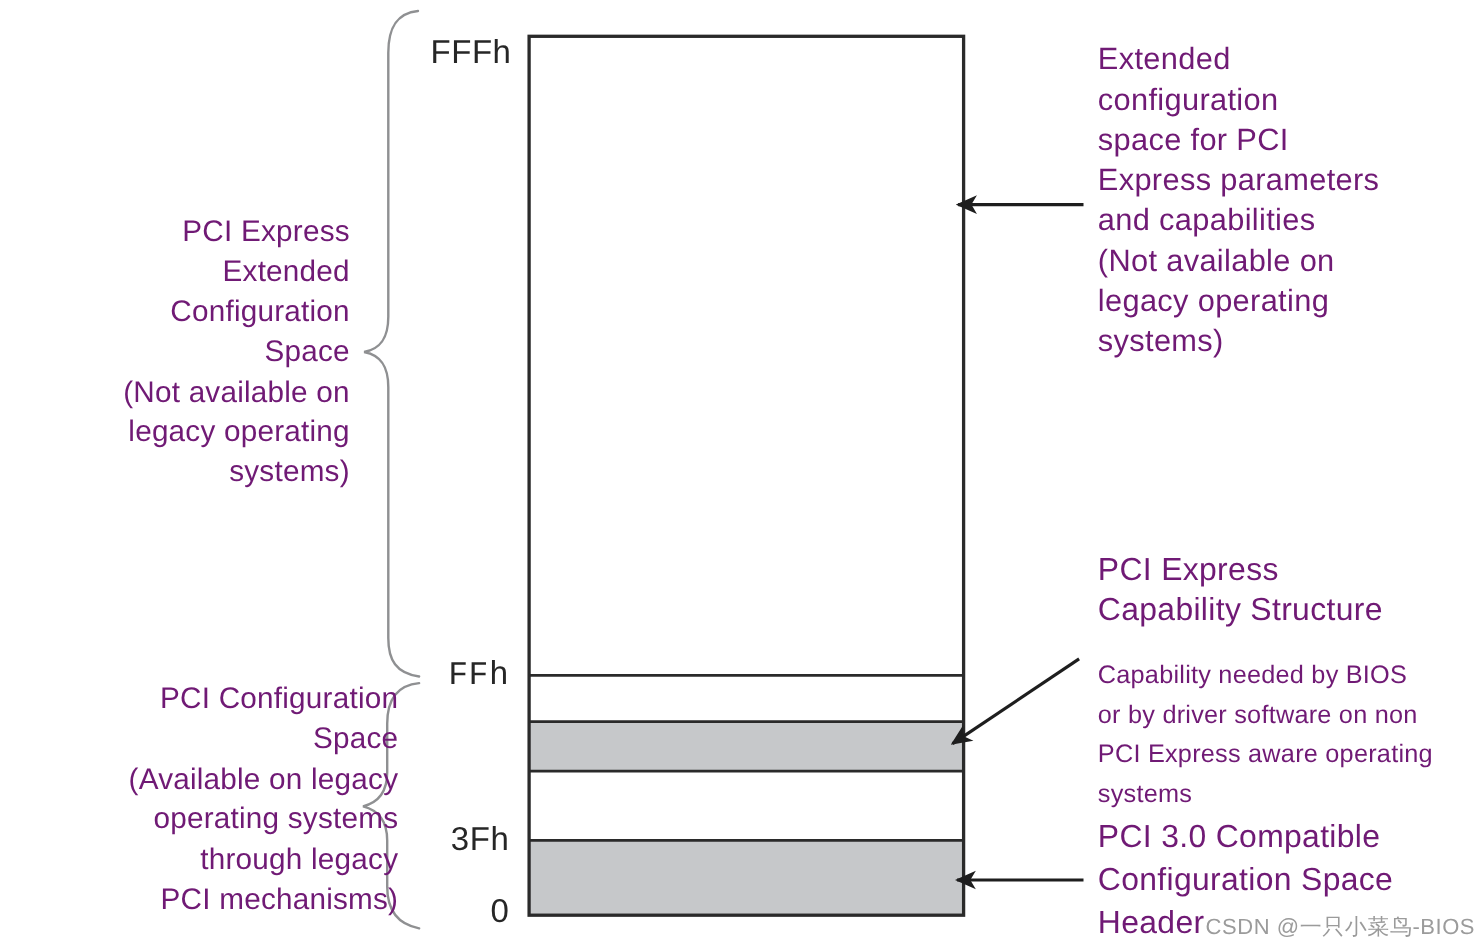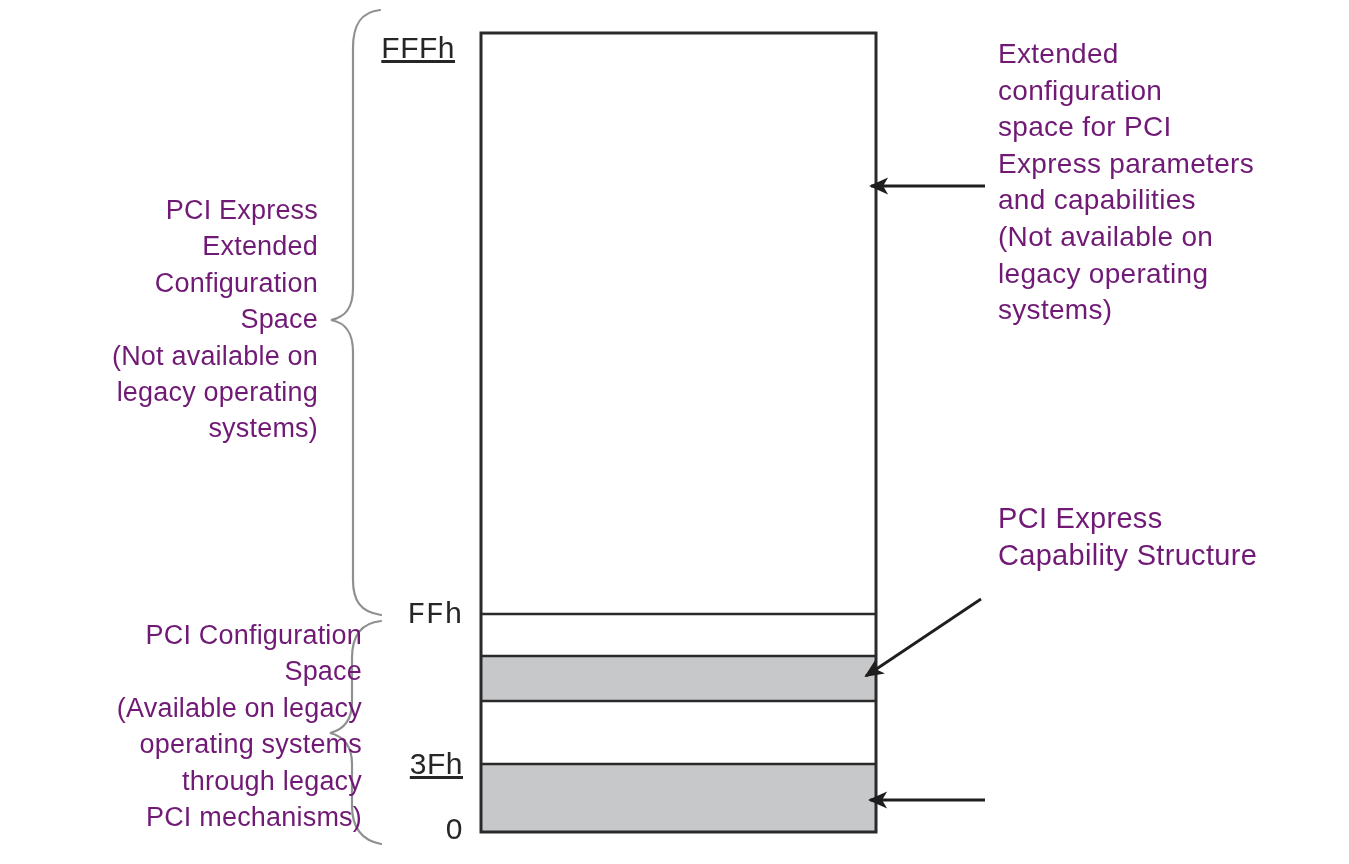--- a/index.html
+++ b/index.html
@@ -39,23 +39,23 @@
     <rect x="481" y="33" width="395" height="799" fill="none" stroke="#2a2a2a" stroke-width="3"></rect>
 
     <path d="M380,10 C360,12 353,26 353,48 L353,288 C353,306 347,317 331,320 C347,323 353,334 353,352 L353,580 C353,600 360,612 381,615" fill="none" stroke="#8f9092" stroke-width="2.2" stroke-linecap="round"></path>
     <path d="M381,621 C360,623 352,637 352,658 L352,702 C352,718 346,729 330,733 C346,737 352,748 352,764 L352,806 C352,826 360,840 381,844" fill="none" stroke="#8f9092" stroke-width="2.2" stroke-linecap="round"></path>
 
     <line x1="985" y1="186" x2="871" y2="186" stroke="#1e1e1e" stroke-width="2.8" marker-end="url(#ah)"></line>
     <line x1="981" y1="599" x2="866" y2="676" stroke="#1e1e1e" stroke-width="2.8" marker-end="url(#ah)"></line>
     <line x1="985" y1="800" x2="870" y2="800" stroke="#1e1e1e" stroke-width="2.8" marker-end="url(#ah)"></line>
   </svg>
 
-  <div class="txt hex" style="left:330px;top:31px;width:125px;text-decoration:underline;">FFFh</div>
+  <div class="txt hex" style="left:340px;top:31px;width:125px;">FFFh</div>
   <div class="txt hex" style="left:338px;top:598px;width:125px;font-family:Liberation Mono, monospace;">FFh</div>
-  <div class="txt hex" style="left:338px;top:747px;width:125px;text-decoration:underline;">3Fh</div>
+  <div class="txt hex" style="left:338px;top:747px;width:125px;">3Fh</div>
   <div class="txt hex" style="left:338px;top:812px;width:125px;">0</div>
 
   <div class="txt lbl ra" style="left:0px;top:192px;width:318px;">PCI Express
 Extended
 Configuration
 Space
 (Not available on
 legacy operating
 systems)</div>
   <div class="txt lbl ra" style="left:0px;top:617px;width:318px;margin-left:44px;">PCI Configuration
@@ -70,17 +70,25 @@
 space for PCI
 Express parameters
 and capabilities
 (Not available on
 legacy operating
 systems)</div>
 
   <div class="txt" style="left:998px;top:482px;width:345px;">
     <div class="ann-title" style="white-space:pre-line;">PCI Express
 Capability Structure</div>
+    <div class="ann-body" style="white-space:pre-line;margin-top:3px;">Capability needed  by BIOS
+or by driver software on non
+PCI Express aware operating
+systems</div>
   </div>
 
+  <div class="txt ann-title" style="left:998px;top:742px;width:330px;line-height:39px;white-space:pre-line;">PCI 3.0 Compatible
+Configuration Space
+Header</div>
 
+  <div class="txt watermark" style="right:8px;top:829px;">CSDN @一只小菜鸟-BIOS</div>
 
 </div>
 
 </body></html>

